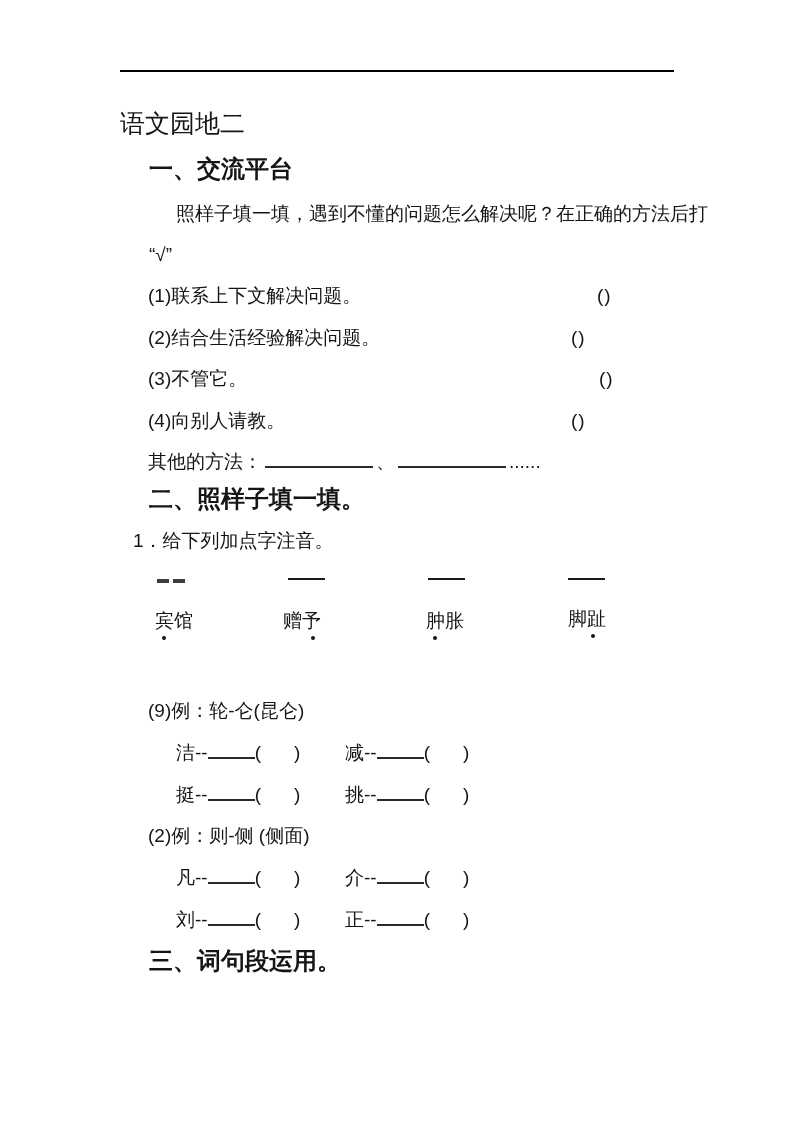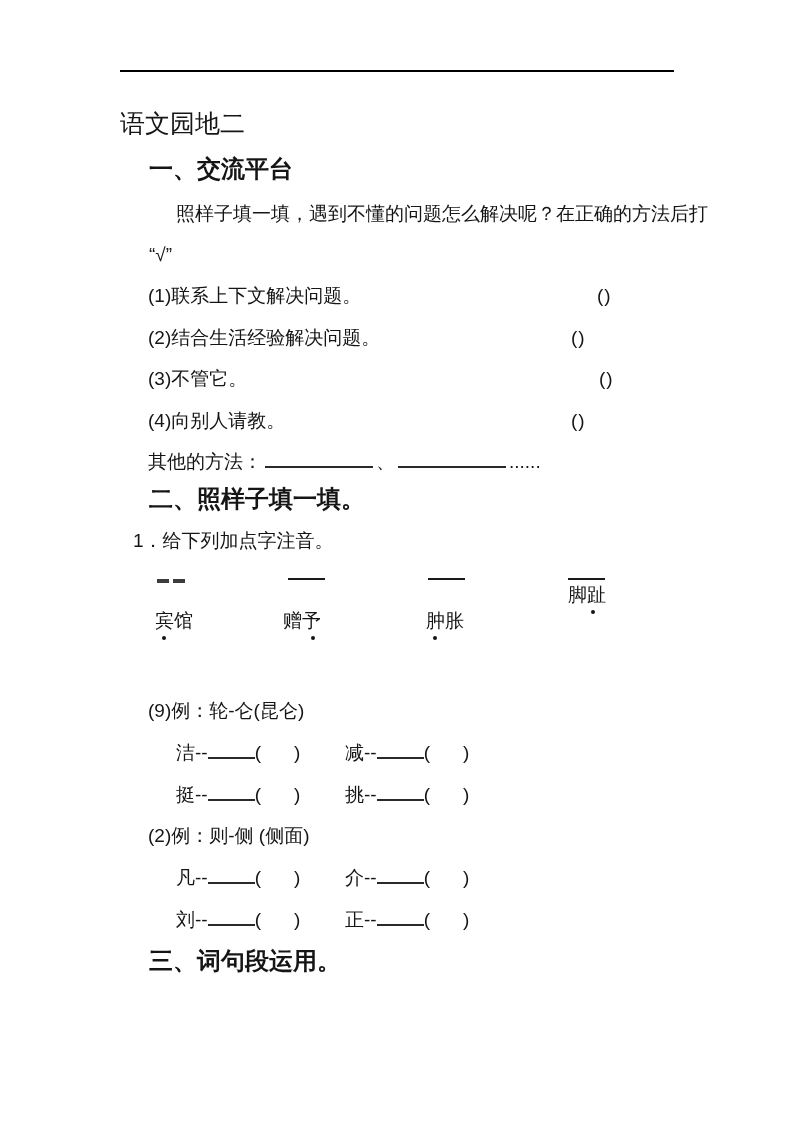--- a/index.html
+++ b/index.html
@@ -91,21 +91,21 @@
     <span class="pdot pdot-a"></span>
   </div>
   <div class="pword" style="left:283px;top:610px">
     <span>赠予</span>
     <span class="pdot pdot-b"></span>
   </div>
   <div class="pword" style="left:426px;top:610px">
     <span>肿胀</span>
     <span class="pdot pdot-c"></span>
   </div>
-  <div class="pword" style="left:568px;top:584px">
+  <div class="pword" style="left:568px;top:608px">
     <span>脚趾</span>
     <span class="pdot pdot-d"></span>
   </div>
 
 
   <div class="row" style="top:700px;left:148px">(9)例：轮-仑(昆仑)</div>
 
   <div class="row fill-row" style="top:741px">
     <span class="fill-cell c1"><span>洁</span><span>--</span><span class="fblank"></span><span>(</span><span class="fgap"></span><span>)</span></span>
     <span class="fill-cell c2"><span>减</span><span>--</span><span class="fblank"></span><span>(</span><span class="fgap"></span><span>)</span></span>

